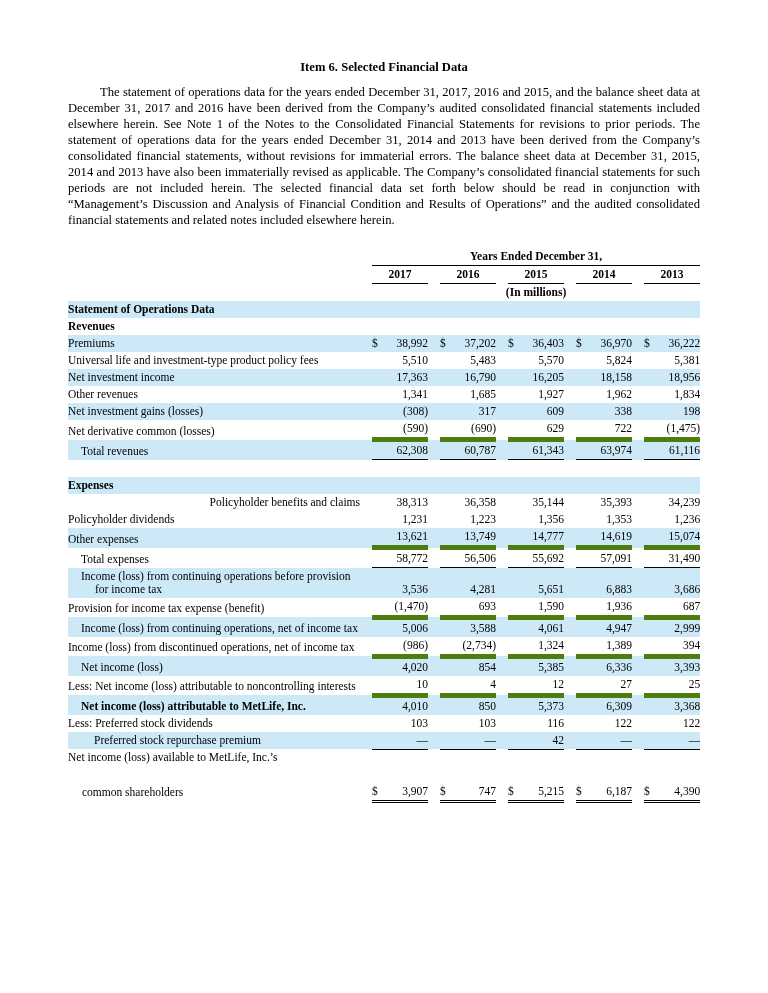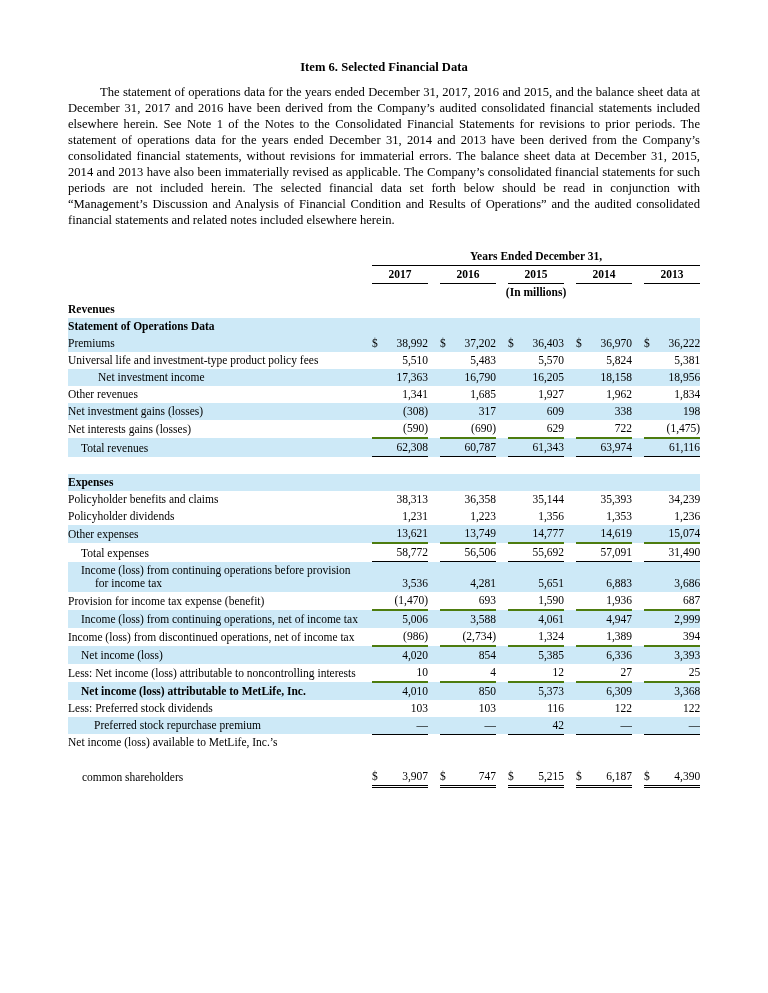--- a/index.html
+++ b/index.html
@@ -10,21 +10,21 @@
   .intro{font-size:12.6px;line-height:16px;text-align:justify;text-indent:32px;margin:0;}
   table.fin{width:632px;border-collapse:collapse;table-layout:fixed;margin-top:20px;}
   table.fin td{font-size:11.5px;line-height:13px;padding:2px 0;vertical-align:bottom;
                overflow:hidden;white-space:nowrap;}
   td.lbl{padding-right:4px;}
   td.c{text-align:center;}
   .bold{font-weight:bold;}
   td.dol{text-align:left;}
   td.val{text-align:right;}
   .shade{background:#cde9f7;}
-  .bt{border-top:2px solid #4d7c0f;}
+  .bt{border-top:5px solid #4d7c0f;}
   .bb{border-bottom:1px solid #000;}
   .bdb{border-bottom:3px double #000;}
   td.blankcell{height:13px;}
   .footer{position:absolute;top:921px;left:0;width:768px;text-align:center;font-size:12.5px;}
 </style>
 </head>
 <body>
 
 <div class="page">
   <div class="content">
@@ -67,24 +67,24 @@
             <td class="c bold bb" colspan="2">2014</td>
             <td class="gap"></td>
             <td class="c bold bb" colspan="2">2013</td>
           </tr>
           <tr>
             <td class="lbl"></td>
             <td class="gap"></td>
             <td class="c bold" colspan="14">(In millions)</td>
           </tr>
           <tr>
+            <td class="lbl bold shade" colspan="16">Statement of Operations Data</td>
+          </tr>
+          <tr>
             <td class="lbl bold" colspan="16">Revenues</td>
-          </tr>
-          <tr>
-            <td class="lbl bold shade" colspan="16">Statement of Operations Data</td>
           </tr>
           <tr>
             <td class="lbl shade" style="white-space: normal;">
               <div style="padding-left: 0px;">Premiums</div>
             </td>
             <td class="gap shade"></td>
             <td class="dol shade">$</td>
             <td class="val shade">38,992</td>
             <td class="gap shade"></td>
             <td class="dol shade">$</td>
@@ -113,21 +113,21 @@
             <td class="dol"></td>
             <td class="val">5,570</td>
             <td class="gap"></td>
             <td class="dol"></td>
             <td class="val">5,824</td>
             <td class="gap"></td>
             <td class="dol"></td>
             <td class="val">5,381</td>
           </tr>
           <tr>
-            <td class="lbl shade" style="white-space: normal; padding-left: 30px;">
+            <td class="lbl shade" style="white-space: normal;">
               <div style="padding-left: 0px;">Net investment income</div>
             </td>
             <td class="gap shade"></td>
             <td class="dol shade"></td>
             <td class="val shade">17,363</td>
             <td class="gap shade"></td>
             <td class="dol shade"></td>
             <td class="val shade">16,790</td>
             <td class="gap shade"></td>
             <td class="dol shade"></td>
@@ -174,21 +174,21 @@
             <td class="val shade">609</td>
             <td class="gap shade"></td>
             <td class="dol shade"></td>
             <td class="val shade">338</td>
             <td class="gap shade"></td>
             <td class="dol shade"></td>
             <td class="val shade">198</td>
           </tr>
           <tr>
             <td class="lbl" style="white-space: normal;">
-              <div style="padding-left: 0px;">Net interests gains (losses)</div>
+              <div style="padding-left: 0px;">Net derivative common (losses)</div>
             </td>
             <td class="gap"></td>
             <td class="dol"></td>
             <td class="val">(590)</td>
             <td class="gap"></td>
             <td class="dol"></td>
             <td class="val">(690)</td>
             <td class="gap"></td>
             <td class="dol"></td>
             <td class="val">629</td>
@@ -219,21 +219,21 @@
             <td class="dol shade bt bb"></td>
             <td class="val shade bt bb">61,116</td>
           </tr>
           <tr>
             <td class="blankcell" colspan="16"></td>
           </tr>
           <tr>
             <td class="lbl bold shade" colspan="16">Expenses</td>
           </tr>
           <tr>
-            <td class="lbl" style="white-space: normal;">
+            <td class="lbl" style="white-space: normal; text-align: right;">
               <div style="padding-left: 0px;">Policyholder benefits and claims</div>
             </td>
             <td class="gap"></td>
             <td class="dol"></td>
             <td class="val">38,313</td>
             <td class="gap"></td>
             <td class="dol"></td>
             <td class="val">36,358</td>
             <td class="gap"></td>
             <td class="dol"></td>

